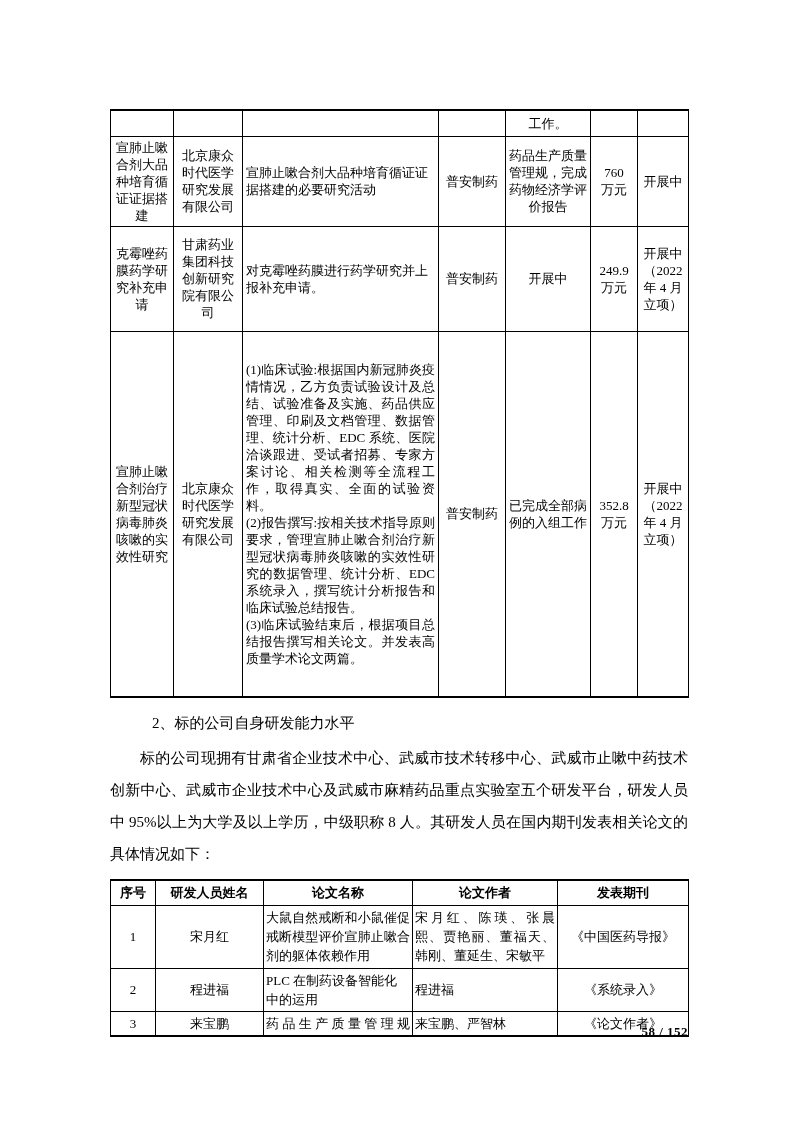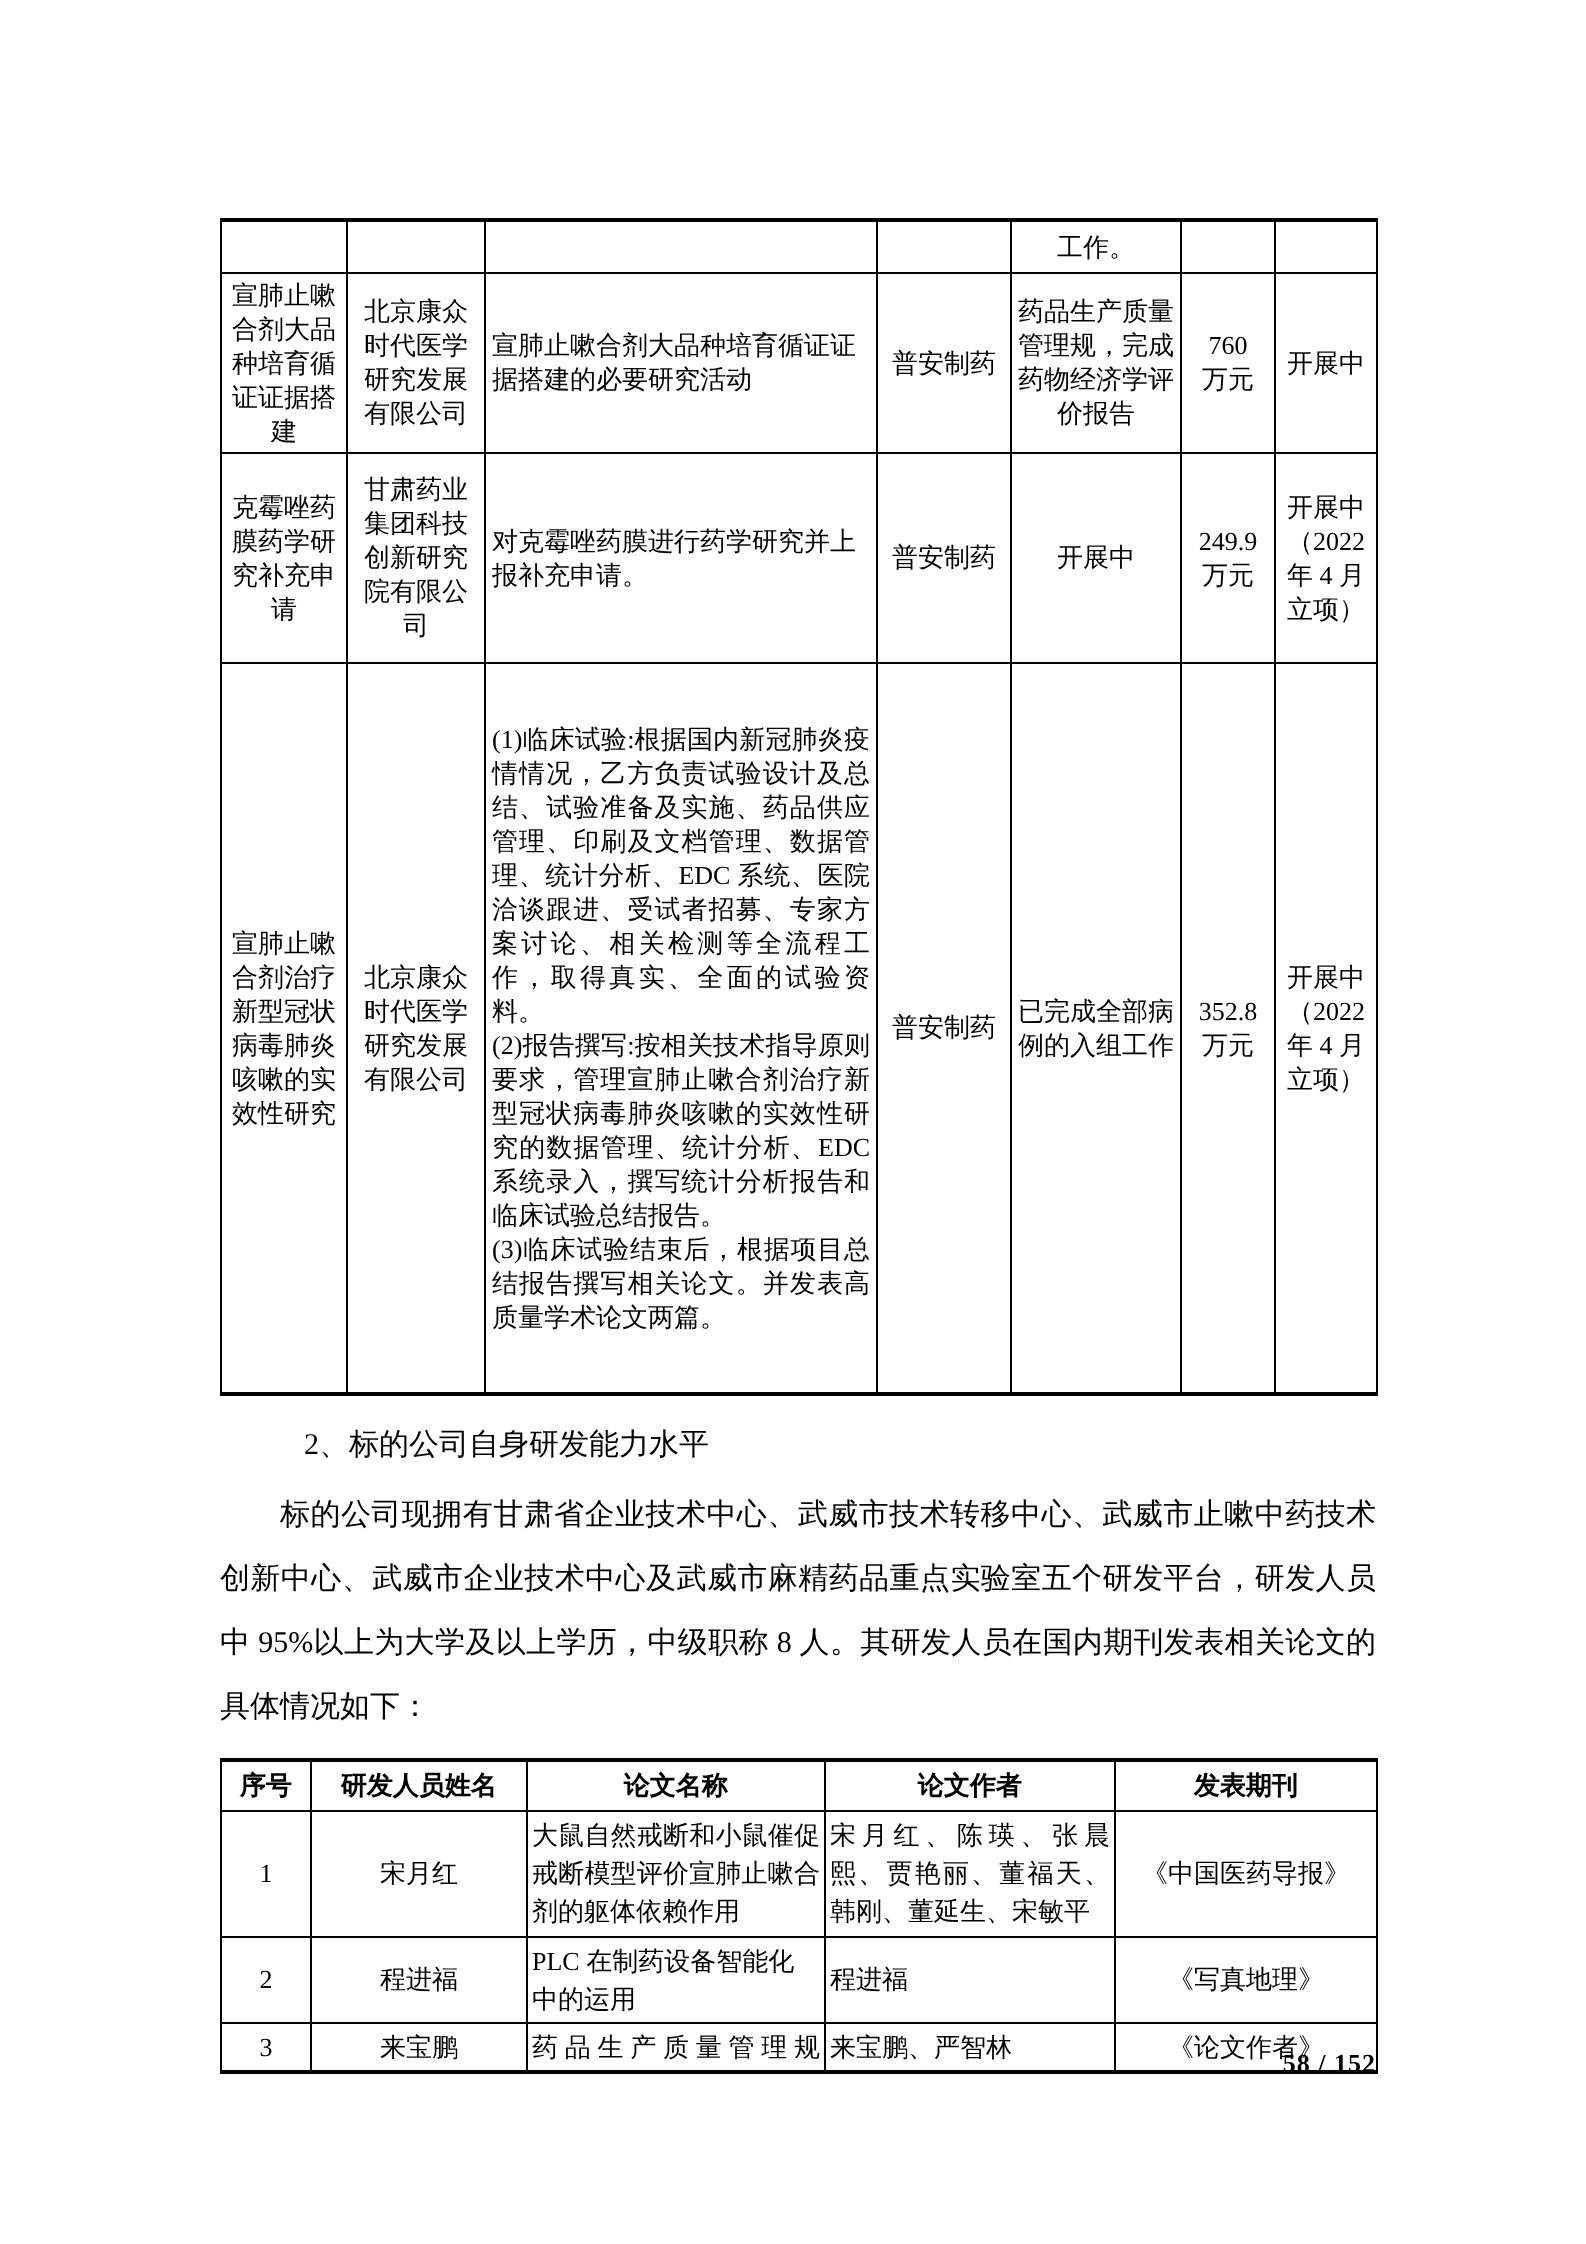--- a/index.html
+++ b/index.html
@@ -129,21 +129,21 @@
       <td class="ctr">宋月红</td>
       <td class="jst">大鼠自然戒断和小鼠催促戒断模型评价宣肺止嗽合剂的躯体依赖作用</td>
       <td class="jst">宋月红、陈瑛、张晨熙、贾艳丽、董福天、韩刚、董延生、宋敏平</td>
       <td class="ctr">《中国医药导报》</td>
     </tr>
     <tr style="height:38px">
       <td class="ctr">2</td>
       <td class="ctr">程进福</td>
       <td>PLC 在制药设备智能化中的运用</td>
       <td>程进福</td>
-      <td class="ctr">《写真地理》</td>
+      <td class="ctr">《系统录入》</td>
     </tr>
     <tr style="height:25px">
       <td class="ctr">3</td>
       <td class="ctr">来宝鹏</td>
       <td class="spread">药品生产质量管理规</td>
       <td>来宝鹏、严智林</td>
       <td class="ctr">《论文作者》</td>
     </tr>
   </tbody>
     </table>

